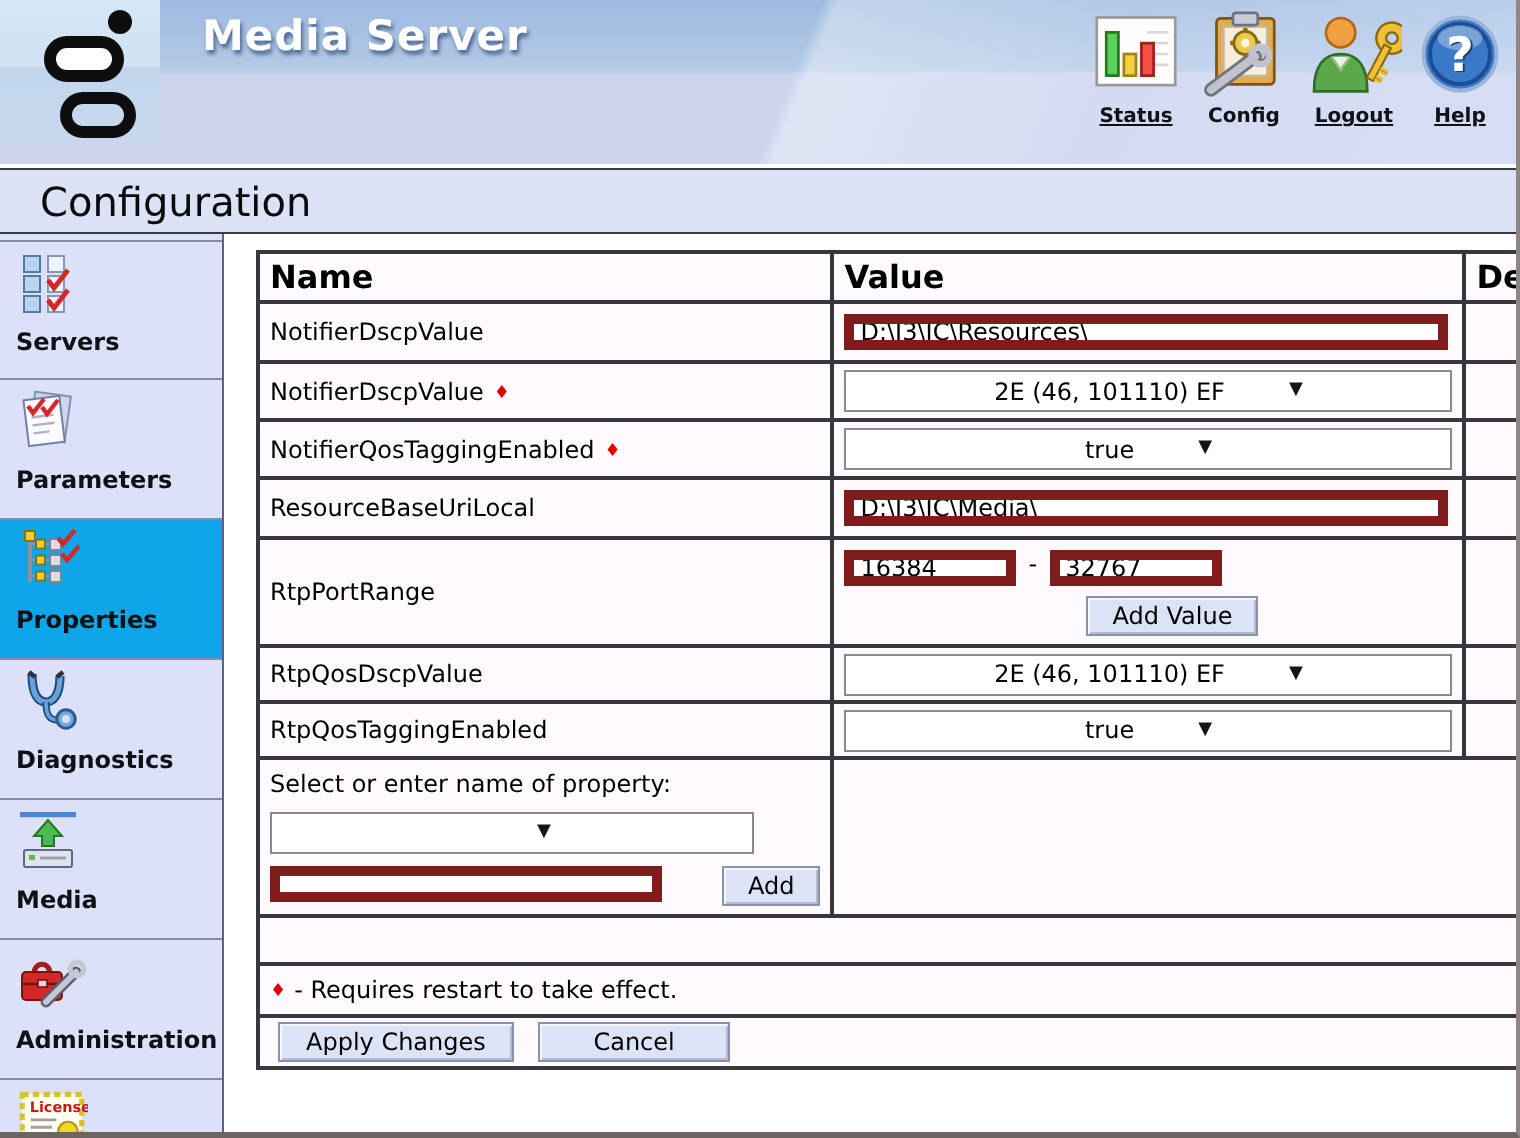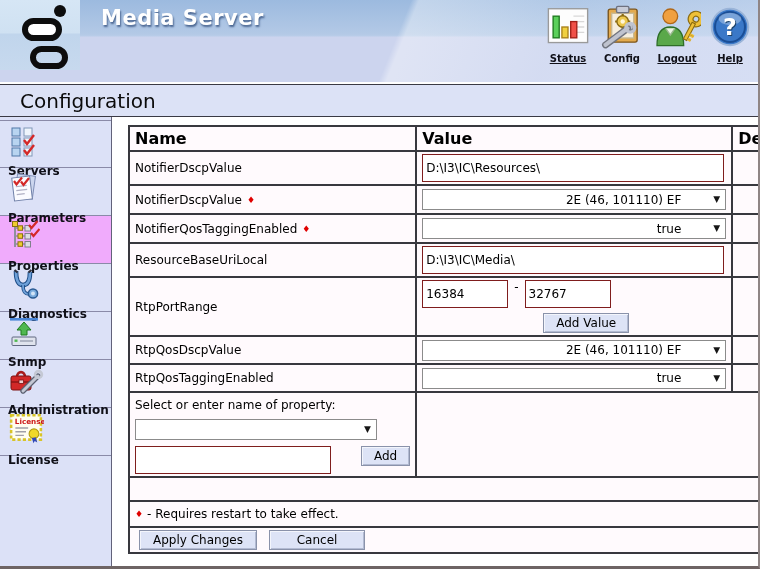--- a/index.html
+++ b/index.html
@@ -28,42 +28,42 @@
 
   
   .titlebar{position:absolute;top:84px;left:0;right:0;height:33px;box-sizing:border-box;
           background:#dce2f6;border-top:1px solid #3a3a44;border-bottom:1px solid #3a3a44;
           display:flex;align-items:center;}
   .titlebar .txt{font-size:20px;padding-left:20px;color:#0a0a0a;}
 
   
   .sidebar{position:absolute;top:117px;left:0;bottom:0;width:112px;box-sizing:border-box;
           background:#dce1f7;border-right:1px solid #62627a;padding-top:3px;}
-  .side-item{height:48px;box-sizing:border-box;padding:4px 0 0 8px;border-bottom:1px solid #8a8aa8;cursor:pointer;}
+  .side-item{height:70px;box-sizing:border-box;padding:4px 0 0 8px;border-bottom:1px solid #8a8aa8;cursor:pointer;}
   .side-item:first-child{border-top:1px solid #8a8aa8;}
-  .side-item.selected{background:#f0abfc;}
+  .side-item.selected{background:#0ea5e9;}
   .side-item .lbl{display:block;font-size:12px;font-weight:bold;color:#101018;margin-top:3px;}
 
   
   .main-table{position:absolute;left:128px;top:125px;border-collapse:collapse;
           font-size:12px;background:#fffafd;}
   .main-table td,.main-table th{border:2px solid #38383e;padding:2px 5px;vertical-align:middle;
           background:#fffafd;text-align:left;}
   .main-table th{font-weight:bold;font-size:16px;}
   .col-name{width:247px;}
   .col-val{width:300px;}
   .col-del{width:38px;}
   th.c-del,td.c-del{text-align:center;}
   .rmark{color:#e00000;font-size:9px;margin-left:5px;vertical-align:1px;}
 
-  .txtin{box-sizing:border-box;width:302px;height:28px;border:1px solid #7f1d1d;background:#fff;
+  .txtin{box-sizing:border-box;width:302px;height:18px;border:5px solid #7f1d1d;background:#fff;
           font-family:"DejaVu Sans",sans-serif;font-size:12px;padding:0 3px;color:#000;}
   .txtin.small{width:86px;}
   .sel{box-sizing:border-box;width:304px;height:21px;border:1px solid #8b8b8b;background:#fff;
-          display:flex;align-items:center;justify-content:flex-end;padding:0 5px;cursor:default;gap:32px;}
+          display:flex;align-items:center;justify-content:center;padding:0 5px;cursor:default;gap:32px;}
   .sel .arrow{font-size:9px;color:#151515;line-height:1;}
   .sel.narrow{width:242px;}
   .cb{display:inline-block;width:13px;height:13px;box-sizing:border-box;border:1px solid #a2a2a2;
           border-radius:3px;background:linear-gradient(#f6f6f6,#dcdcdc);cursor:pointer;}
   .btn{display:inline-block;box-sizing:border-box;background:#dde3f6;border:1px solid #8a92aa;
           box-shadow:inset 1px 1px 0 #f3f5fc, inset -1px -1px 0 #b2bad2;
           font-family:"DejaVu Sans",sans-serif;font-size:12px;color:#000;padding:2px 12px;cursor:pointer;margin-left:24px;}
   .range-line{display:flex;align-items:flex-start;gap:6px;}
   .range-addwrap{text-align:center;margin-top:5px;}
   .addprop-label{margin:3px 0 7px 0;}
@@ -221,21 +221,21 @@
     <div class="side-item">
       <span>
         <svg width="32" height="32" viewBox="0 0 32 32">
           <rect x="2" y="2" width="28" height="2.6" fill="#4a86d8"></rect>
           <path d="M16 6 L9 14 H13 V19 H19 V14 H23 Z" fill="#50b850" stroke="#1e7a1e"></path>
           <rect x="4" y="21" width="24" height="8.5" rx="1" fill="#dfe3ed" stroke="#606880"></rect>
           <rect x="6.5" y="23.5" width="3" height="2.4" fill="#50b850"></rect>
           <path d="M12 25 h13" stroke="#9aa0b0" stroke-width="1.4"></path>
         </svg>
       </span>
-      <span class="lbl">Snmp</span>
+      <span class="lbl">Media</span>
     </div>
     <div class="side-item">
       <span>
         <svg width="36" height="32" viewBox="0 0 34 32">
           <path d="M8 13 C8 6.5 16 6.5 16 13" stroke="#a81c1c" stroke-width="2.6" fill="none"></path>
           <rect x="2" y="12" width="20" height="14" rx="2" fill="#d22828" stroke="#7c1212"></rect>
           <path d="M2 18 h20" stroke="#7c1212" stroke-width="1.2"></path>
           <rect x="10" y="16" width="4.5" height="3.5" fill="#f0d0d0" stroke="#7c1212" stroke-width="0.8"></rect>
           <path d="M14 27 L29 12" stroke="#5a6070" stroke-width="5.4" stroke-linecap="round"></path>
           <path d="M14 27 L29 12" stroke="#c4c8d4" stroke-width="3" stroke-linecap="round"></path>

